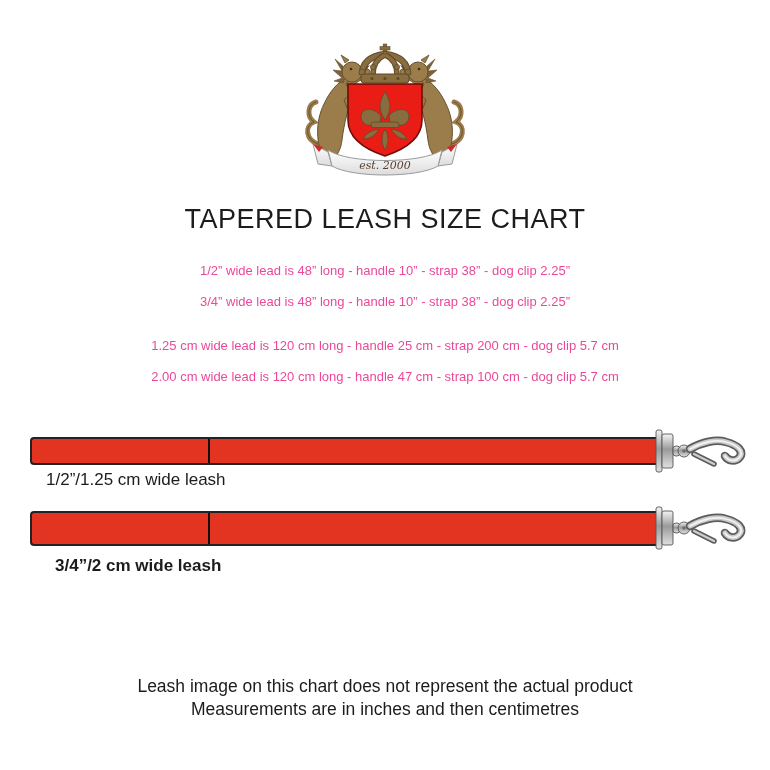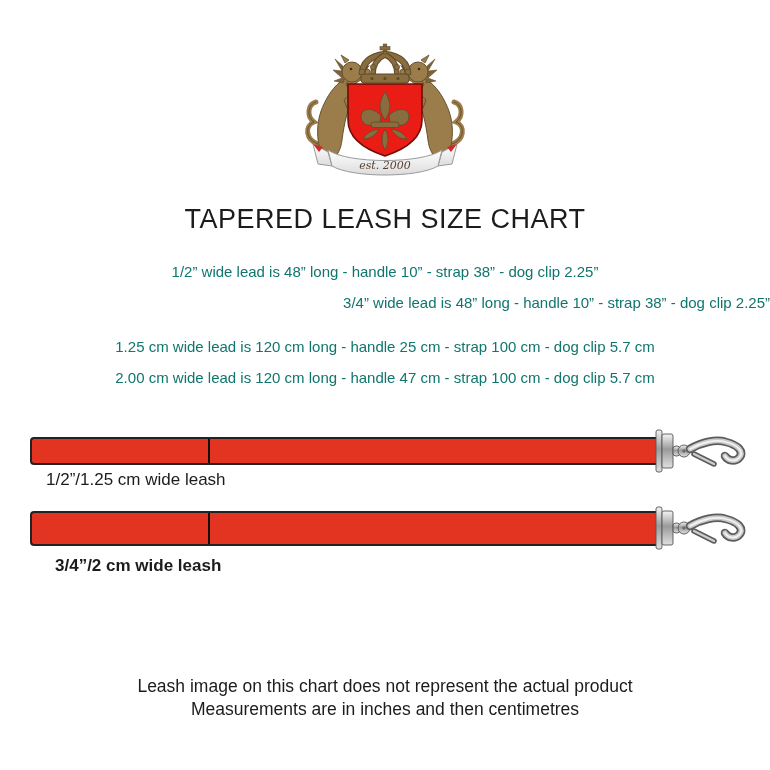--- a/index.html
+++ b/index.html
@@ -25,25 +25,25 @@
     text-align: center;
     white-space: nowrap;
   }
   #page-title {
     top: 204px;
     font-size: 27px;
     letter-spacing: 0.5px;
     color: #1c1c1c;
   }
   .spec-line {
-    font-size: 15px;
-    color: #0f766e;
+    font-size: 13px;
+    color: #ec4899;
   }
   #spec-inch-1 { top: 263px; }
-  #spec-inch-2 { top: 294px; text-align: right; }
+  #spec-inch-2 { top: 294px; }
   #spec-cm-1   { top: 338px; }
   #spec-cm-2   { top: 369px; }
 
   .strap {
     position: absolute;
     left: 30px;
     width: 628px;
     border: 2px solid #222222;
     border-right: none;
     border-radius: 4px 0 0 4px;
@@ -167,21 +167,21 @@
       <path d="M157,102 L151,110 L147,105 Z" fill="#cc2a2a"></path>
       <path d="M28,108 C48,122 122,122 142,108 L138,124 C118,136 52,136 32,124 Z" fill="url(#ribbonShade)" stroke="#9a9a9a" stroke-width="1"></path>
       <text x="85" y="127" text-anchor="middle" font-family="DejaVu Serif, serif" font-style="italic" font-size="11" fill="#5a4030">est. 2000</text>
     </g>
   </svg>
 
   <div id="page-title" class="abs centered">TAPERED LEASH SIZE CHART</div>
 
   <div id="spec-inch-1" class="abs centered spec-line">1/2” wide lead is 48” long - handle 10” - strap 38” - dog clip 2.25”</div>
   <div id="spec-inch-2" class="abs centered spec-line">3/4” wide lead is 48” long - handle 10” - strap 38” - dog clip 2.25”</div>
-  <div id="spec-cm-1" class="abs centered spec-line">1.25 cm wide lead is 120 cm long - handle 25 cm - strap 100 cm - dog clip 5.7 cm</div>
+  <div id="spec-cm-1" class="abs centered spec-line">1.25 cm wide lead is 120 cm long - handle 25 cm - strap 200 cm - dog clip 5.7 cm</div>
   <div id="spec-cm-2" class="abs centered spec-line">2.00 cm wide lead is 120 cm long - handle 47 cm - strap 100 cm - dog clip 5.7 cm</div>
 
   <div id="leash1-strap" class="strap" style="background: rgb(226, 52, 32);">
     <div class="divider"></div>
   </div>
   <svg id="leash1-clip" class="clip-svg" viewBox="0 0 94 48" xmlns="http://www.w3.org/2000/svg">
     <defs>
       <linearGradient id="metal1" x1="0" y1="0" x2="0" y2="1">
         <stop offset="0" stop-color="#f4f4f4"></stop>
         <stop offset="0.45" stop-color="#9a9a9a"></stop>

